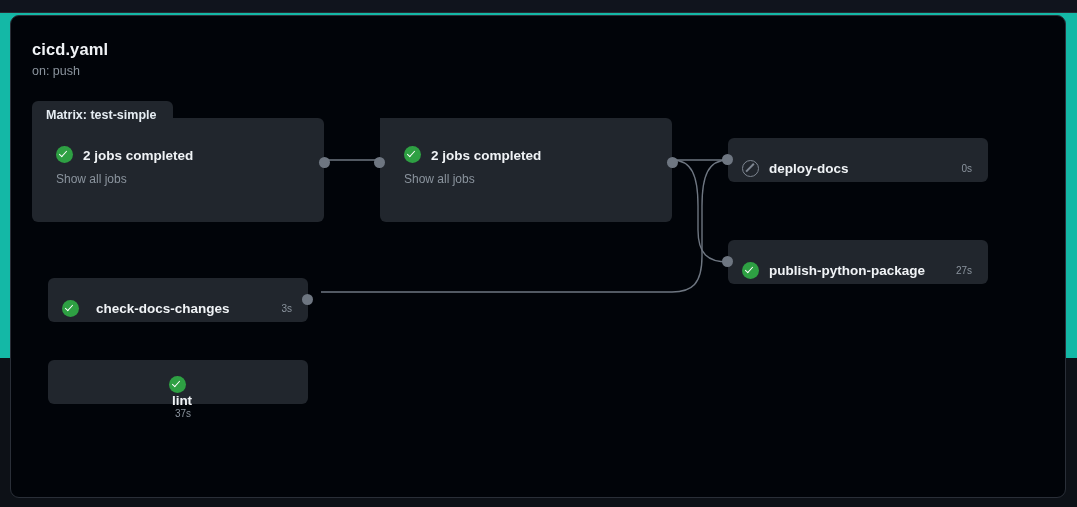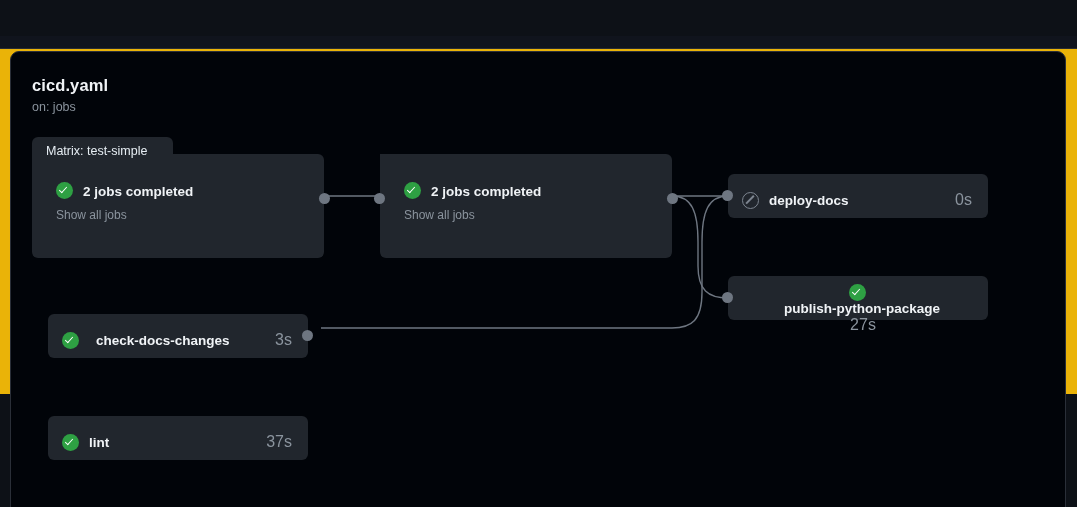--- a/index.html
+++ b/index.html
@@ -11,22 +11,21 @@
     width: 1077px;
     height: 507px;
     overflow: hidden;
     font-family: "Liberation Sans", sans-serif;
     -webkit-font-smoothing: antialiased;
   }
   #app {
     position: relative;
     width: 1077px;
     height: 358px;
-    background: #eab308;
-    margin-top: 36px;
+    background: #14b8a6;
   }
   
   .topbar {
     position: absolute;
     left: 0; top: 0;
     width: 1077px;
     height: 13px;
     background: #10141d;
     border-bottom: 1px solid #272b33;
     box-sizing: border-box;
@@ -84,21 +83,21 @@
     background: #21262d;
     border-radius: 6px 6px 0 0;
     display: flex;
     align-items: center;
     padding: 0 14px;
     box-sizing: border-box;
     z-index: 2;
   }
   .matrix-tab-label {
     font-size: 12.5px;
-    font-weight: normal;
+    font-weight: bold;
     color: #e6edf3;
     white-space: nowrap;
     text-align: center;
   }
   .matrix-body {
     position: absolute;
     left: 0;
     top: 17px;
     width: 100%;
     height: 104px;
@@ -133,32 +132,32 @@
 
   
   .node {
     position: absolute;
     height: 44px;
     background: #21262d;
     border-radius: 6px;
     display: flex;
     align-items: center;
     box-sizing: border-box;
-    padding: 8px 16px 0 14px;
+    padding: 16px 16px 0 14px;
   }
   .node-label {
     font-size: 13.5px;
     font-weight: bold;
     color: #f0f3f6;
     margin-left: 10px;
     white-space: nowrap;
     flex: 1;
   }
   .node-time {
-    font-size: 16px;
+    font-size: 10px;
     color: #8b949e;
     margin-left: 12px;
     white-space: nowrap;
   }
 
   
   .icon-success {
     width: 17px;
     height: 17px;
     flex: 0 0 17px;
@@ -212,21 +211,21 @@
 <body>
 
 <div id="app">
 
   <div class="topbar"></div>
 
   <div class="panel">
 
     <div class="panel-header">
       <div class="wf-title">cicd.yaml</div>
-      <div class="wf-sub">on: jobs</div>
+      <div class="wf-sub">on: push</div>
     </div>
 
     <svg class="edges" viewBox="0 0 1056 483" width="1056" height="483">
 
       <path d="M 313 144 L 369 144" fill="none" stroke="#6e7681" stroke-width="1.4"></path>
 
       <path d="M 661 144 L 717 144" fill="none" stroke="#6e7681" stroke-width="1.4"></path>
 
       <path d="M 661 144 C 681 144, 687 160, 687 190 L 687 214 C 687 238, 697 246, 717 246" fill="none" stroke="#6e7681" stroke-width="1.4"></path>
 
@@ -265,34 +264,34 @@
       <div class="dot" style="left:287px; top:56px;"></div>
     </div>
 
     <div class="node" style="left:717px; top:122px; width:260px;">
       <span class="icon-skipped"></span>
       <span class="node-label">deploy-docs</span>
       <span class="node-time">0s</span>
     </div>
     <div class="dot" style="left:711px; top:138px;"></div>
 
-    <div class="node" style="left:717px; top:224px; width:260px;flex-direction:column;">
+    <div class="node" style="left:717px; top:224px; width:260px;">
       <span class="icon-success"></span>
       <span class="node-label">publish-python-package</span>
       <span class="node-time">27s</span>
     </div>
     <div class="dot" style="left:711px; top:240px;"></div>
 
     <div class="node" style="left:37px; top:262px; width:260px;gap:7px;">
       <span class="icon-success"></span>
       <span class="node-label">check-docs-changes</span>
       <span class="node-time">3s</span>
     </div>
     <div class="dot" style="left:291px; top:278px;"></div>
 
-    <div class="node" style="left:37px; top:364px; width:260px;">
+    <div class="node" style="left:37px; top:344px; width:260px;flex-direction:column;">
       <span class="icon-success"></span>
       <span class="node-label">lint</span>
       <span class="node-time">37s</span>
     </div>
 
   </div>
 </div>
 
 </body></html>

